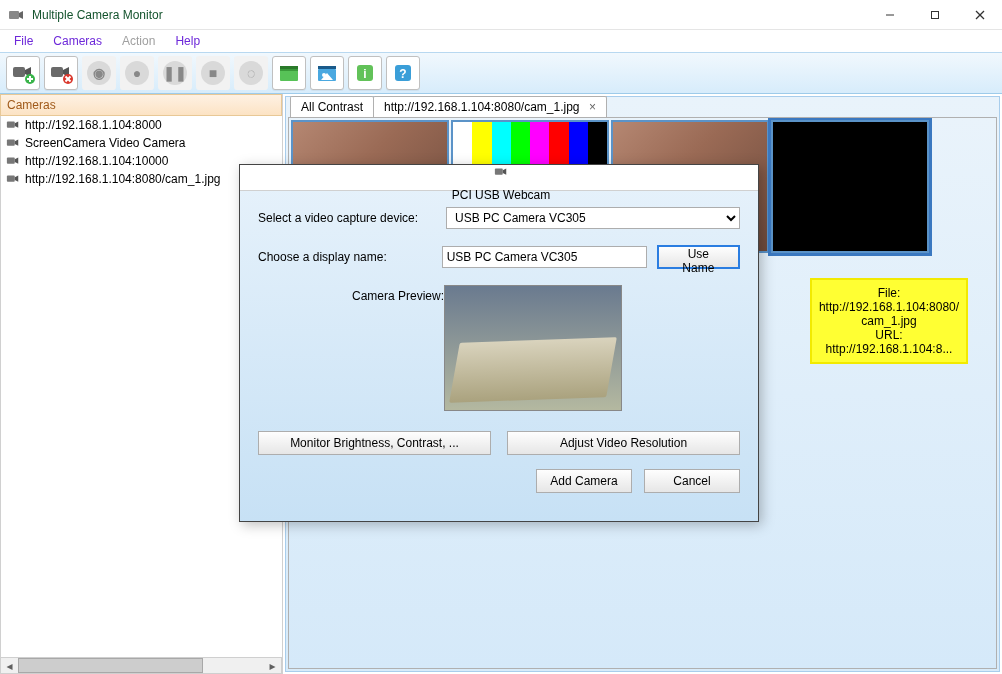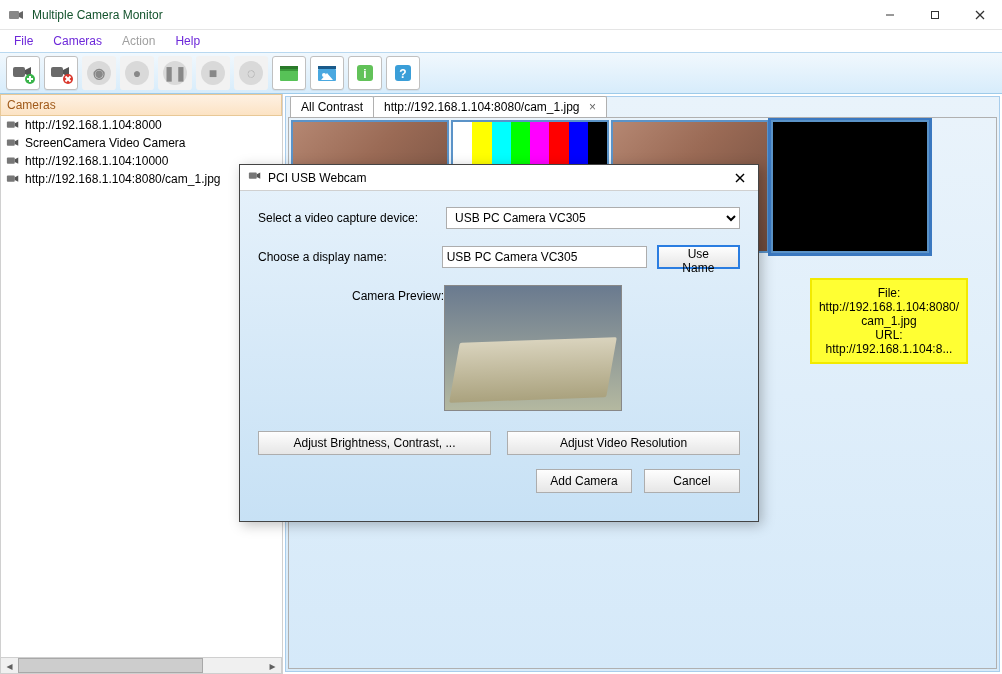--- a/index.html
+++ b/index.html
@@ -44,21 +44,21 @@
   .tab-body { position: absolute; top: 20px; left: 2px; right: 2px; bottom: 2px; background: linear-gradient(#e9f3fb, #d5e9f9); border: 1px solid #b0b0b0; overflow: hidden; }
   .thumbs { display: flex; padding: 2px; gap: 2px; }
   .thumb-box { width: 158px; height: 133px; border: 2px solid #5b93c8; background: #000; position: relative; }
   .thumb-box.sel { outline: 3px solid #3a78c0; }
   .color-bars { display:flex; height:100%; }
   .color-bars div { flex:1; }
   .info-box { position:absolute; top:160px; right:28px; width:158px; background:#ffff33; border:2px solid #f2ea00; padding:6px 4px; text-align:center; font-size:12px; line-height:14px; color:#000; }
   
   
   .dialog { position: absolute; left: 239px; top: 164px; width: 520px; background: linear-gradient(#e7f2fb, #c7e1f5); border: 1px solid #444; box-shadow: 3px 3px 12px rgba(0,0,0,.25); }
-  .dialog-title { height: 26px; background: #fff; display: flex; align-items: center; padding: 0 4px 0 8px; gap: 6px; border-bottom: 1px solid #d0d0d0; }
+  .dialog-title { height: 26px; background: #fff; display: flex; align-items: center; padding: 0 4px 0 8px; gap: 6px; border-bottom: 1px solid #d0d0d0; flex-direction: column; }
   .dialog-title .ttl { flex:1; }
   .dialog-title .dlg-close { width: 28px; height: 22px; display:flex; align-items:center; justify-content:center; font-size:14px; }
   .dialog-body { padding: 16px 18px 14px; }
   .form-row { display:flex; align-items:center; margin-bottom: 16px; gap: 10px; }
   .form-row .lbl { width: 178px; }
   .form-row select { flex:1; height:22px; border:1px solid #adadad; padding:1px 4px; background:#fff; font-family: inherit; }
   .form-row input[type=text] { width: 210px; height:22px; border:1px solid #adadad; padding:1px 4px; background:#fff; font-family: inherit; }
   .btn { height:24px; padding:0 12px; background:linear-gradient(#fefefe,#e6e6e6); border:1px solid #adadad; cursor:default; font-family: inherit; }
   .btn.primary { border:2px solid #2a7de1; }
   .preview-row { display:flex; align-items:flex-start; margin-bottom: 20px; }
@@ -295,21 +295,21 @@
       <button class="btn primary">Use Name</button>
     </div>
     <div class="preview-row">
       <span class="lbl">Camera Preview:</span>
       <div class="preview-box">
         <div class="kb"></div>
         <div class="stamp"></div>
       </div>
     </div>
     <div class="btn-row">
-      <button class="btn wide">Adjust Brightness, Contrast, ...</button>
+      <button class="btn wide">Monitor Brightness, Contrast, ...</button>
       <button class="btn wide">Adjust Video Resolution</button>
     </div>
     <div class="btn-row right">
       <button class="btn wide2">Add Camera</button>
       <button class="btn wide2">Cancel</button>
     </div>
   </div>
 </div>
 
 </body></html>

